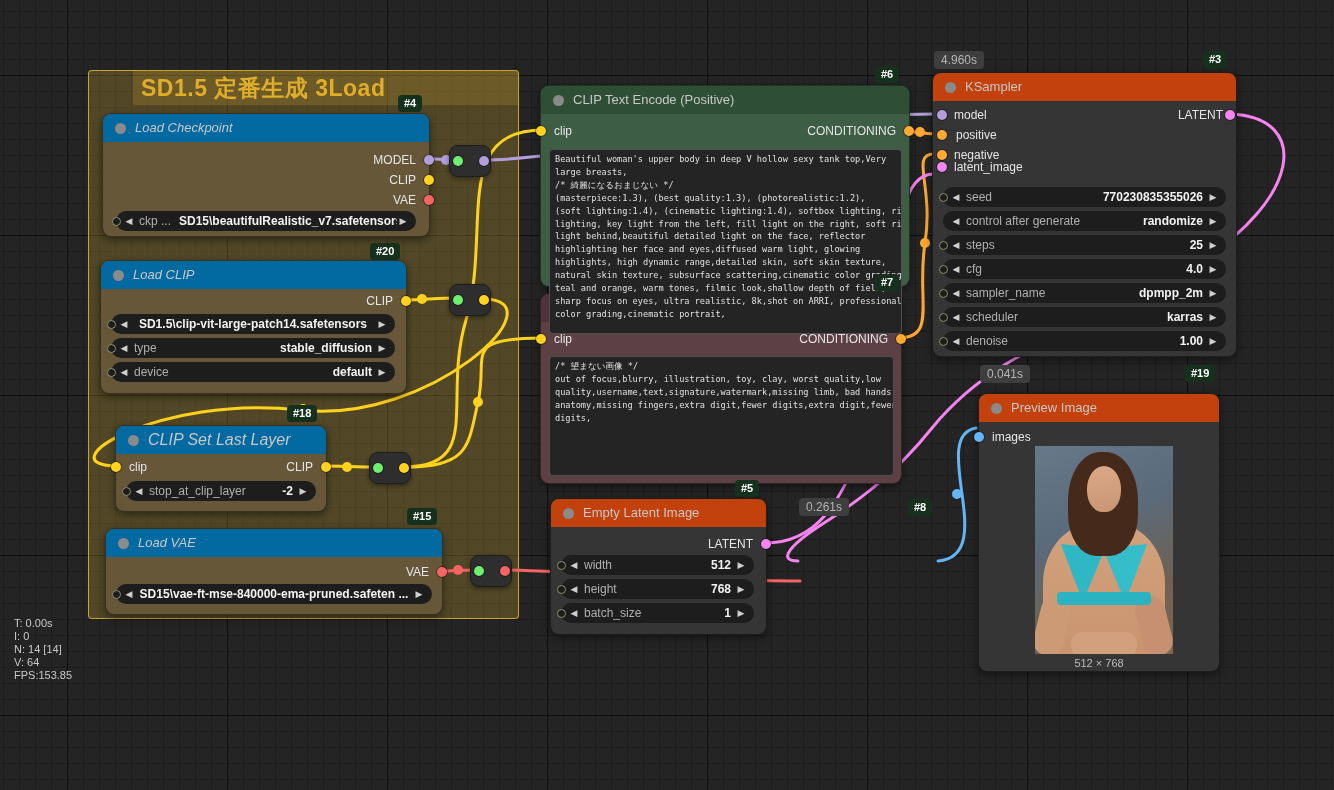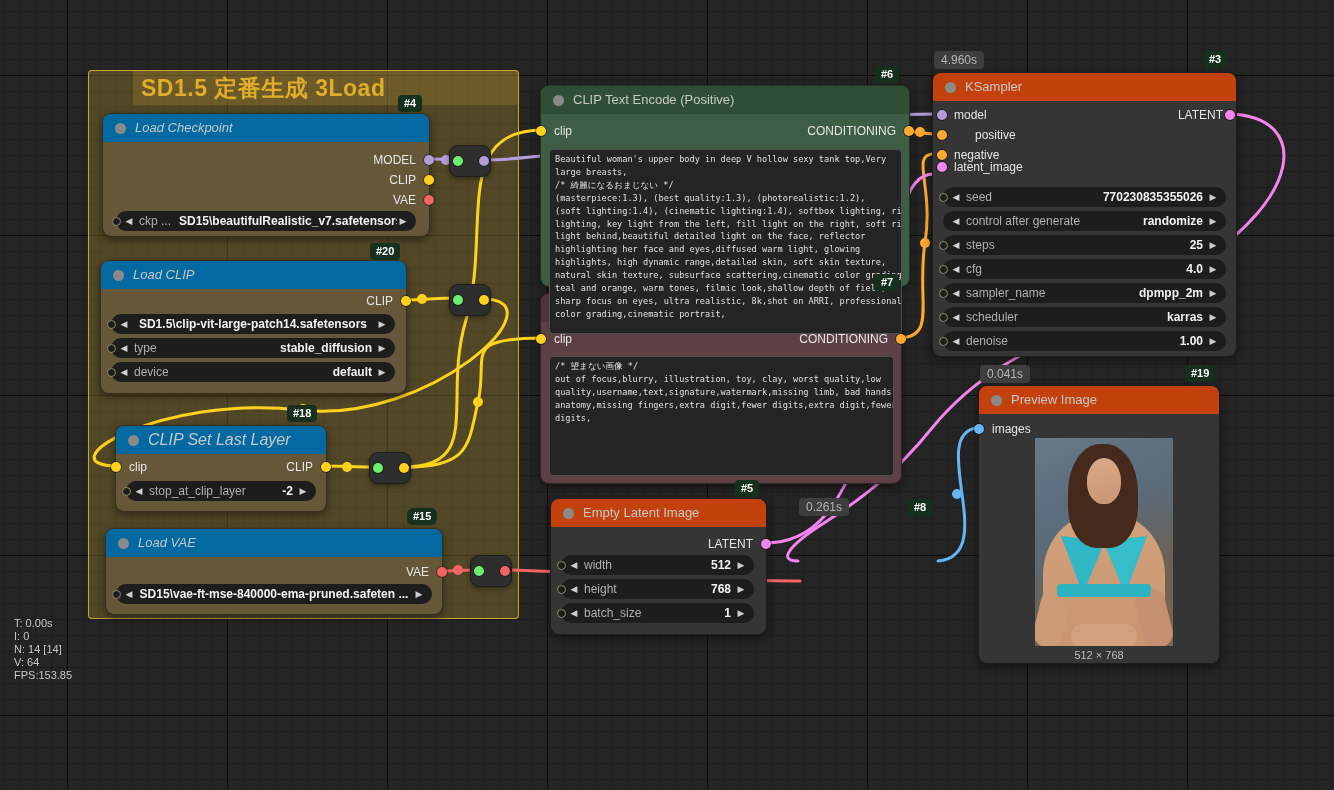--- a/index.html
+++ b/index.html
@@ -276,21 +276,21 @@
     <div class="ntitle">KSampler</div>
     <span class="tdot"></span>
     <div class="prow" style="left:0;right:0;top:32px;">
       <span class="pdot c-model" style="left:4px;"></span>
       <span class="plabel-in" style="left:21px;">model</span>
       <span class="plabel-out">LATENT</span>
       <span class="pdot c-latent" style="right:1px;"></span>
     </div>
     <div class="prow" style="left:0;right:0;top:52px;">
         <span class="pdot c-cond" style="left:4px;"></span>
-        <span class="plabel-in" style="left:22px;padding-left:20px;">positive</span>
+        <span class="plabel-in" style="left:3px;padding-left:20px;">positive</span>
       </div>
     <div class="prow" style="left:0;right:0;top:72px;">
         <span class="pdot c-cond" style="left:4px;"></span>
         <span class="plabel-in" style="left:21px;">negative</span>
       </div>
     <div class="prow" style="left:0;right:0;top:84px;">
         <span class="pdot c-latent" style="left:4px;"></span>
         <span class="plabel-in" style="left:21px;">latent_image</span>
       </div>
     <div class="pill" style="left:10px;top:114px;width:283px;">
@@ -337,21 +337,21 @@
     <div class="pill" style="left:10px;top:258px;width:283px;">
       <span class="wdot"></span>
       <span class="arr">◀</span>
       <span class="wlabel">denoise</span>
       <span class="wvalue">1.00</span>
       <span class="arr">▶</span>
     </div>
   </div>
 
 
-  <div class="node gray" style="left:978px;top:385px;width:240px;height:277px;">
+  <div class="node gray" style="left:978px;top:393px;width:240px;height:277px;">
     <div class="ntitle">Preview Image</div>
     <span class="tdot"></span>
     <div class="prow" style="left:0;right:0;top:33px;">
       <span class="pdot c-image" style="left:-5px;"></span>
       <span class="plabel-in">images</span>
     </div>
     <div class="pv" style="left:56px;top:52px;width:138px;height:208px;">
       <div class="body"></div>
       <div class="armL"></div>
         <div class="armR"></div>
@@ -378,21 +378,21 @@
     <span class="pdot c-clip" style="right:1px;"></span>
   </div>
   <div class="reroute" style="left:470px;top:555px;">
     <span class="pdot c-green" style="left:3px;"></span>
     <span class="pdot c-vae" style="right:1px;"></span>
   </div>
 
   <div class="idbadge" style="left:398px;top:95px;">#4</div>
   <div class="idbadge" style="left:370px;top:243px;">#20</div>
   <div class="idbadge" style="left:287px;top:405px;">#18</div>
-  <div class="idbadge" style="left:407px;top:508px;border-radius:6px;">#15</div>
+  <div class="idbadge" style="left:407px;top:508px;">#15</div>
   <div class="idbadge" style="left:875px;top:66px;">#6</div>
   <div class="idbadge" style="left:875px;top:274px;z-index:13;">#7</div>
   <div class="idbadge" style="left:735px;top:480px;">#5</div>
   <div class="idbadge" style="left:908px;top:499px;">#8</div>
   <div class="idbadge" style="left:1203px;top:51px;">#3</div>
   <div class="idbadge" style="left:1185px;top:365px;">#19</div>
   <div class="timebadge" style="left:934px;top:51px;">4.960s</div>
   <div class="timebadge" style="left:799px;top:498px;">0.261s</div>
   <div class="timebadge" style="left:980px;top:365px;">0.041s</div>
 

